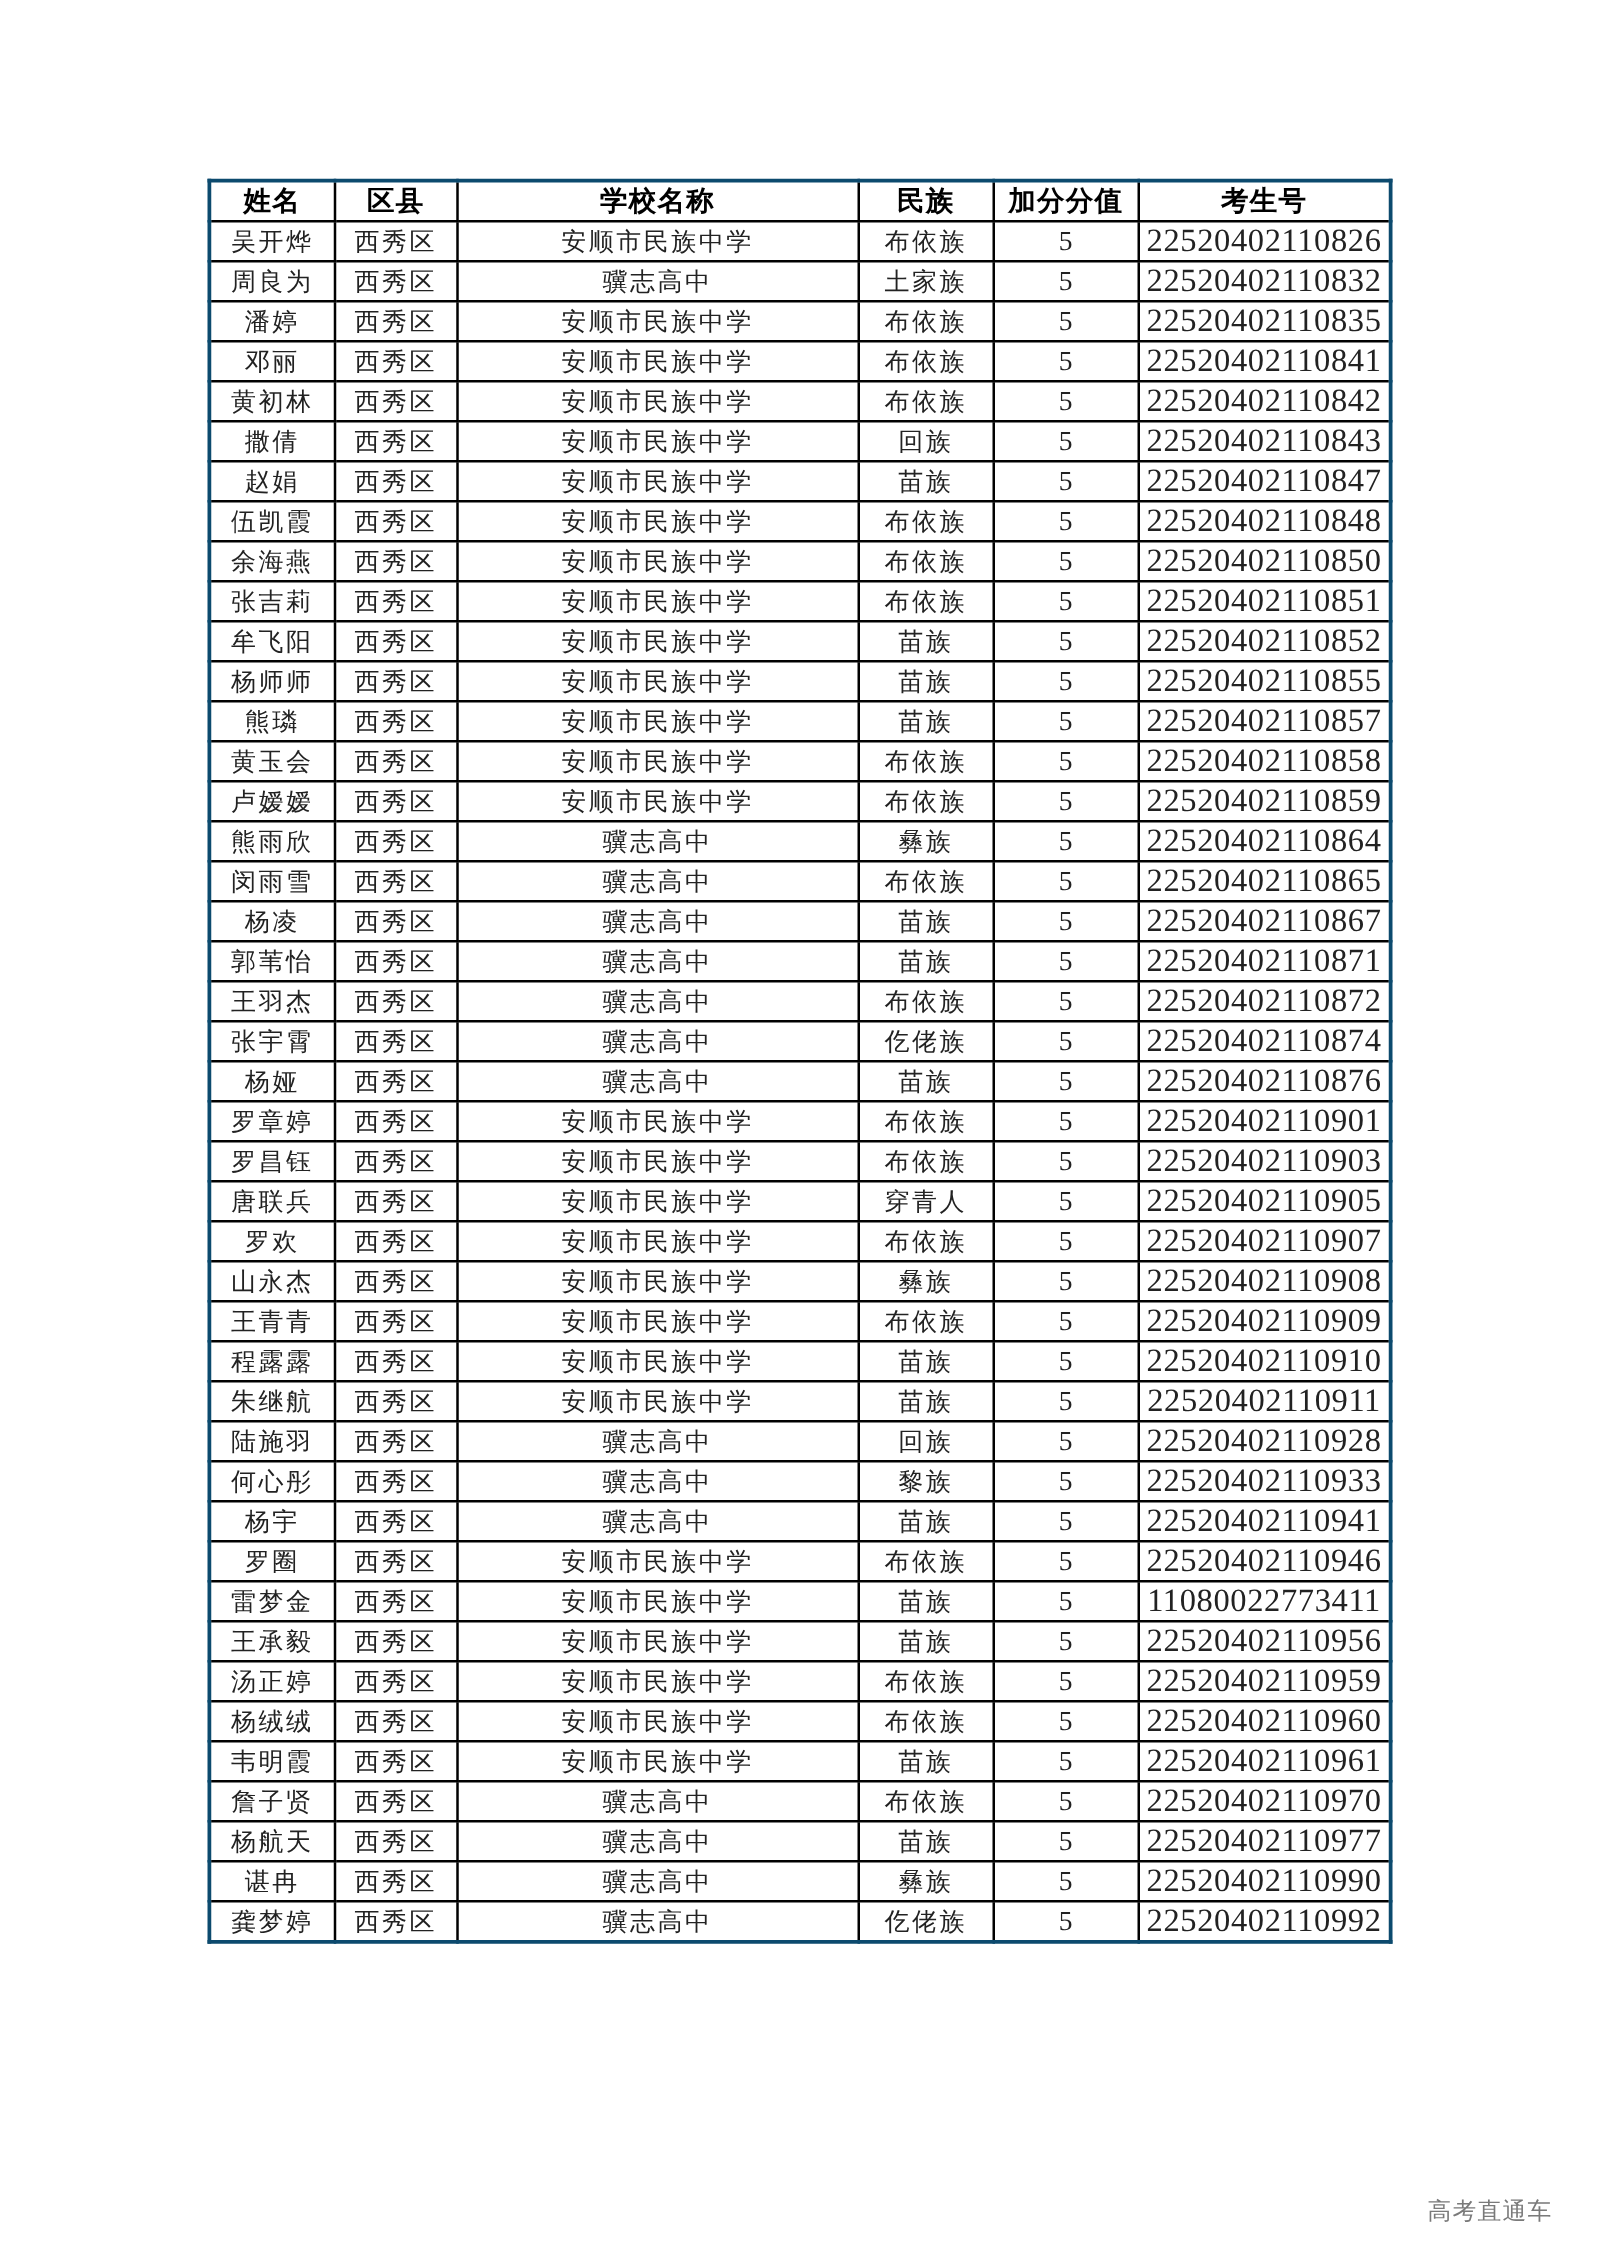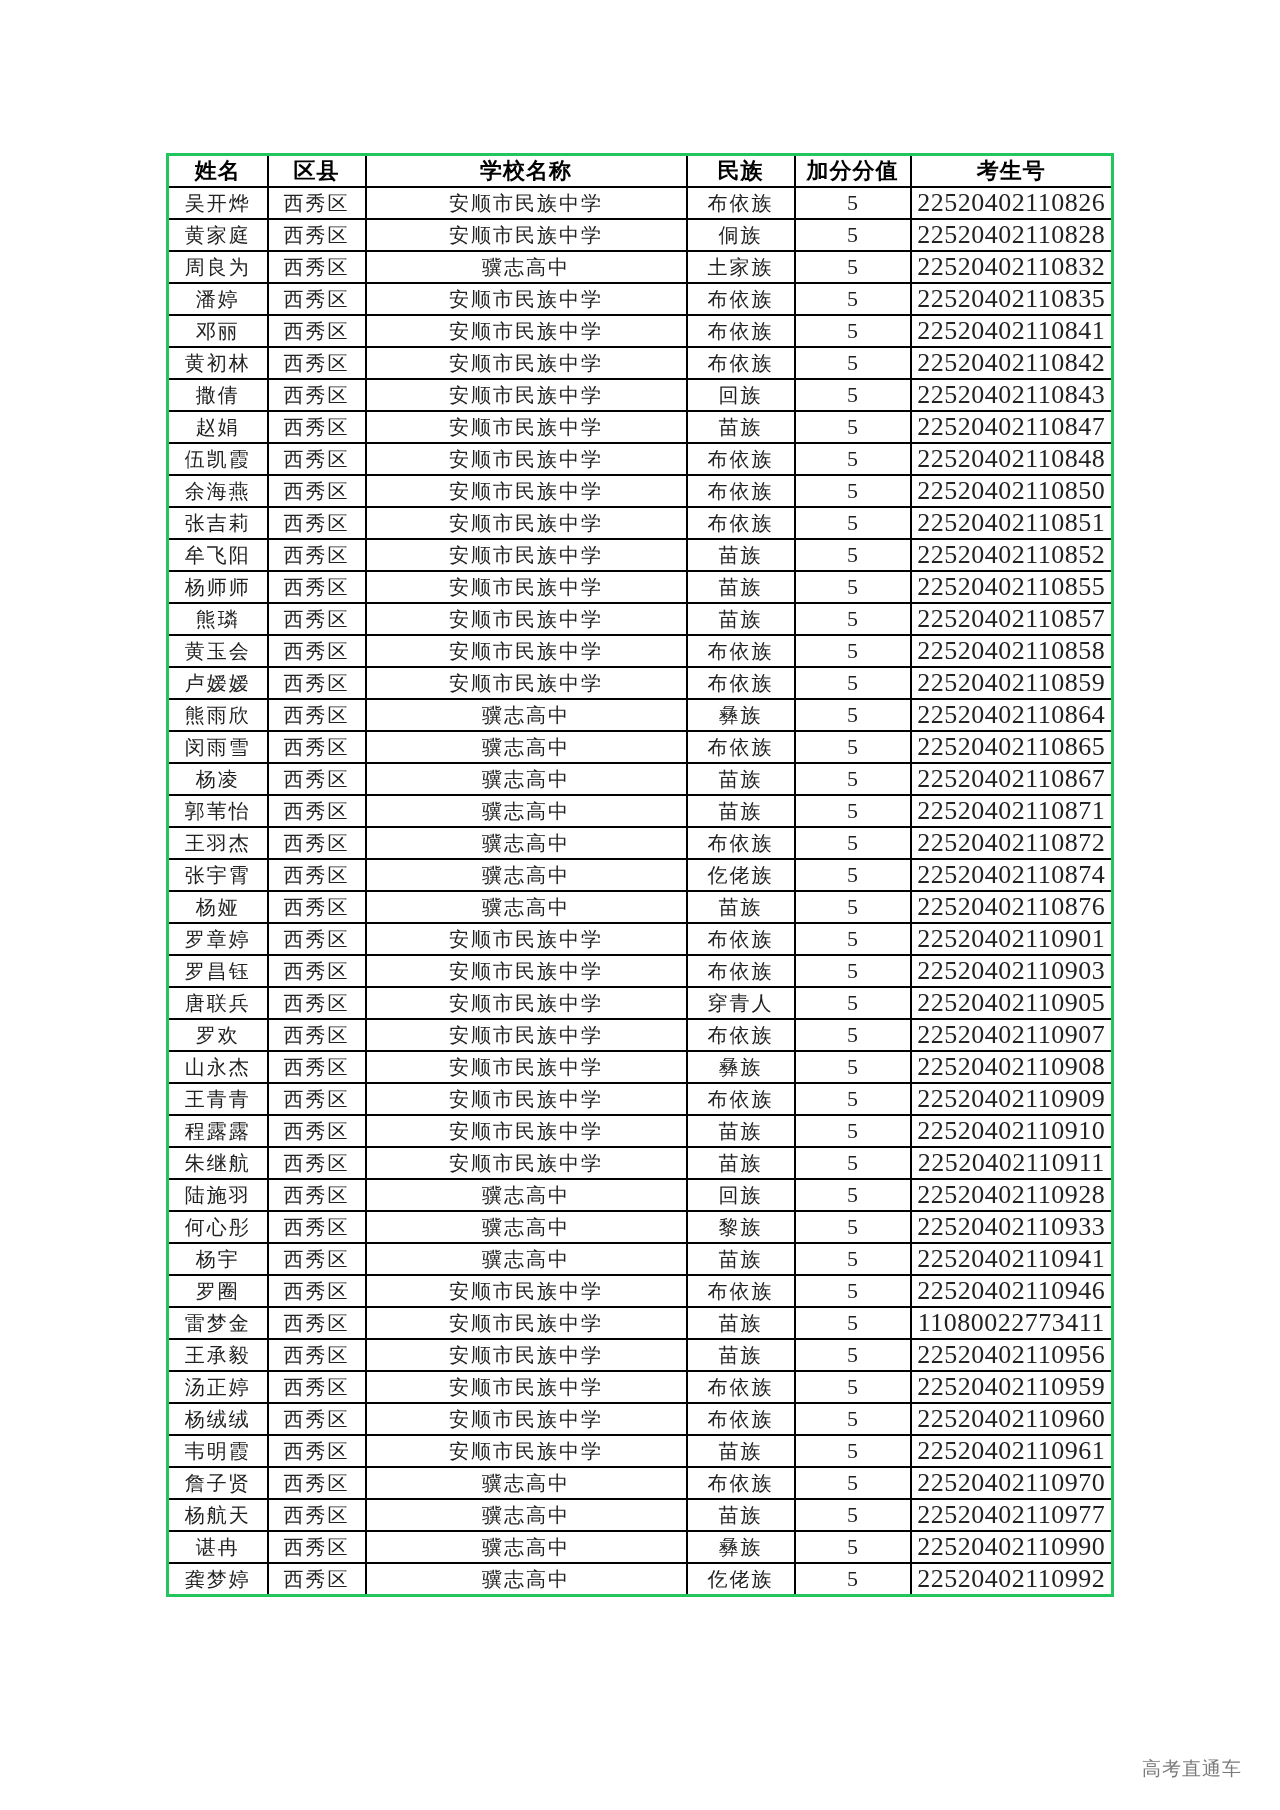--- a/index.html
+++ b/index.html
@@ -17,24 +17,24 @@
     }
     .page {
       position: absolute;
       left: 0; top: 0;
       width: 1280px; height: 1810px;
       background: #ffffff;
     }
     table.roster {
       position: absolute;
       left: 166px;
-      top: 153px;
+      top: 143px;
       border-collapse: collapse;
       table-layout: fixed;
-      border: 3px solid #22c55e;
+      border: 3px solid #0c4a6e;
     }
     table.roster th,
     table.roster td {
       border: 2px solid #000;
       padding: 0;
       text-align: center;
       vertical-align: middle;
       white-space: nowrap;
       overflow: hidden;
     }
@@ -106,28 +106,20 @@
     <tbody id="table-body">
         <tr>
           <td>吴开烨</td>
           <td>西秀区</td>
           <td>安顺市民族中学</td>
           <td>布依族</td>
           <td class="num">5</td>
           <td class="id">22520402110826</td>
         </tr>
         <tr>
-          <td>黄家庭</td>
-          <td>西秀区</td>
-          <td>安顺市民族中学</td>
-          <td>侗族</td>
-          <td class="num">5</td>
-          <td class="id">22520402110828</td>
-        </tr>
-        <tr>
           <td>周良为</td>
           <td>西秀区</td>
           <td>骥志高中</td>
           <td>土家族</td>
           <td class="num">5</td>
           <td class="id">22520402110832</td>
         </tr>
         <tr>
           <td>潘婷</td>
           <td>西秀区</td>

